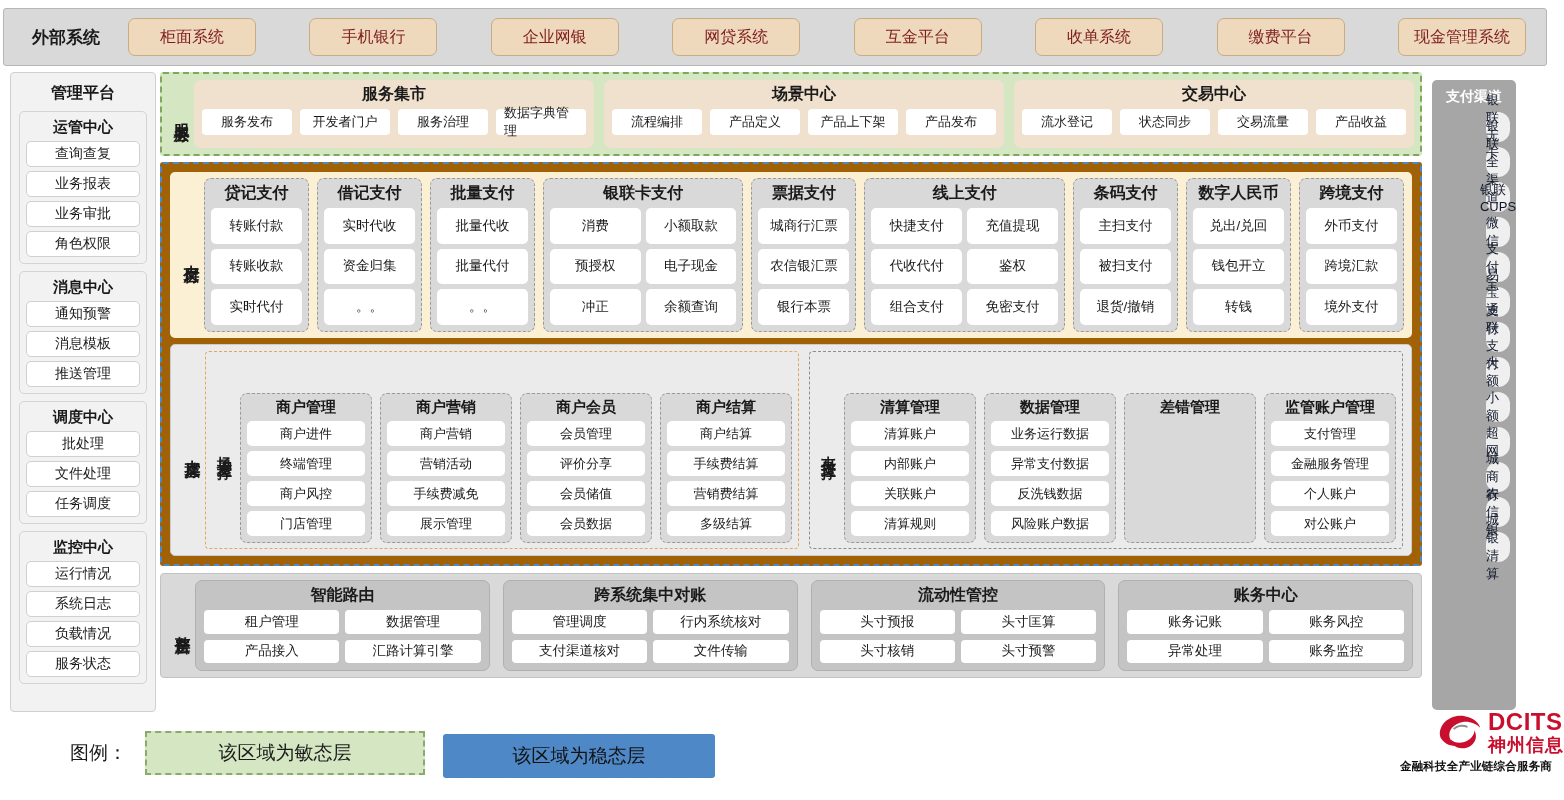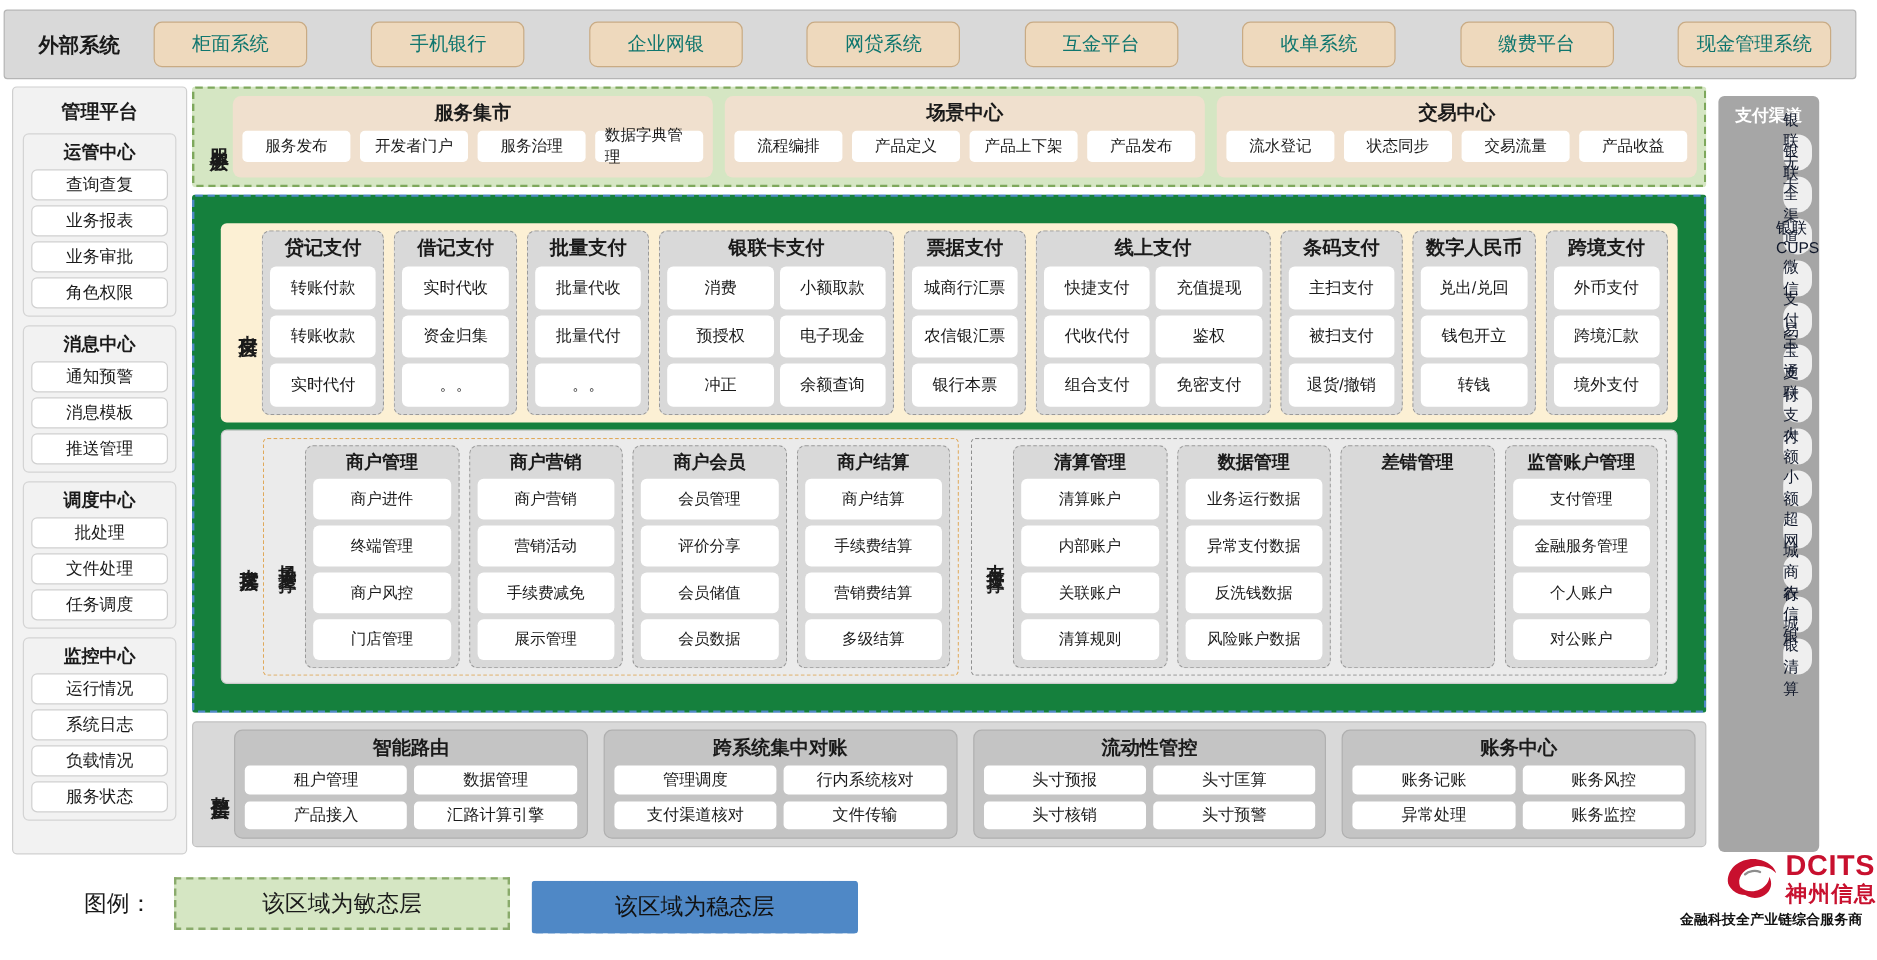--- a/index.html
+++ b/index.html
@@ -17,21 +17,21 @@
     position: absolute; left: 3px; top: 8px; width: 1544px; height: 58px;
     background: #d9d9d9; border: 1px solid #b5b5b5; border-radius: 3px;
     display: flex; align-items: center; padding: 0 14px;
   }
   .ext-title { font-size: 17px; font-weight: bold; width: 110px; flex: 0 0 110px; text-align: left; padding-left: 14px;}
   .ext-items { display: flex; flex: 1; justify-content: space-between; gap: 8px; padding-right: 6px;}
   .ext-chip {
     background: #eed9bd; border: 1px solid #c9ab84; border-radius: 7px;
     height: 38px; min-width: 128px; padding: 0 14px;
     display: flex; align-items: center; justify-content: center;
-    font-size: 16px; color: #0f766e;
+    font-size: 16px; color: #7f1d1d;
   }
 
   
   .mgmt {
     position: absolute; left: 10px; top: 72px; width: 146px; height: 640px;
     background: #f2f2f2; border: 1px solid #cfcfcf; border-radius: 4px;
     padding: 6px 8px;
   }
   .mgmt-title { text-align: center; font-size: 16px; font-weight: bold; padding: 4px 0 7px; }
   .mgmt-group {
@@ -79,22 +79,22 @@
   .svc-group-title { text-align: center; font-size: 16px; font-weight: bold; padding: 1px 0 4px; }
   .svc-chips { display: flex; gap: 8px; justify-content: flex-end; }
   .svc-chip {
     background: #fff; border-radius: 4px; height: 26px; padding: 0 8px;
     display: flex; align-items: center; justify-content: center; font-size: 13px;
     flex: 1;
   }
 
   
   .stable {
-    margin-top: 6px; background: #15803d; border: 2px dashed #4f88c6; border-radius: 3px;
-    padding: 22px;
+    margin-top: 6px; background: #a16207; border: 2px dashed #4f88c6; border-radius: 3px;
+    padding: 8px;
   }
 
   
   .pay-layer {
     background: #fcf0d4; border-radius: 5px; padding: 6px 8px;
     display: flex; align-items: stretch; height: 166px;
   }
   .pay-cols { display: flex; flex: 1; gap: 8px; }
   .pay-col {
     background: #d9d9d9; border: 1px dashed #9a9a9a; border-radius: 7px;
@@ -123,21 +123,21 @@
   .sup-half.scene { border: 1px dashed #e0a95a; }
   .sup-half.paysup { border: 1px dashed #8f8f8f; }
   .sub-label {
     width: 24px; flex: 0 0 24px; display: flex; align-items: center; justify-content: center;
     font-size: 15px; font-weight: bold; writing-mode: vertical-rl; text-orientation: upright;
     letter-spacing: 3px;
   }
   .sup-cols { display: flex; flex: 1; gap: 8px; padding-left: 4px; }
   .sup-col {
     flex: 1; background: #d9d9d9; border: 1px dashed #9a9a9a; border-radius: 7px;
-    padding: 3px 6px 6px; display: flex; flex-direction: column;
+    padding: 3px 6px 6px; display: flex; flex-direction: column; margin-top: 36px;
   }
   .sup-col-title { text-align: center; font-size: 15px; font-weight: bold; padding: 1px 0 4px; }
   .sup-cells { display: grid; grid-template-columns: 1fr; gap: 5px; flex: 1; }
   .sup-cell {
     background: #fff; border-radius: 5px;
     display: flex; align-items: center; justify-content: center; font-size: 13px;
   }
 
   
   .int-layer {

